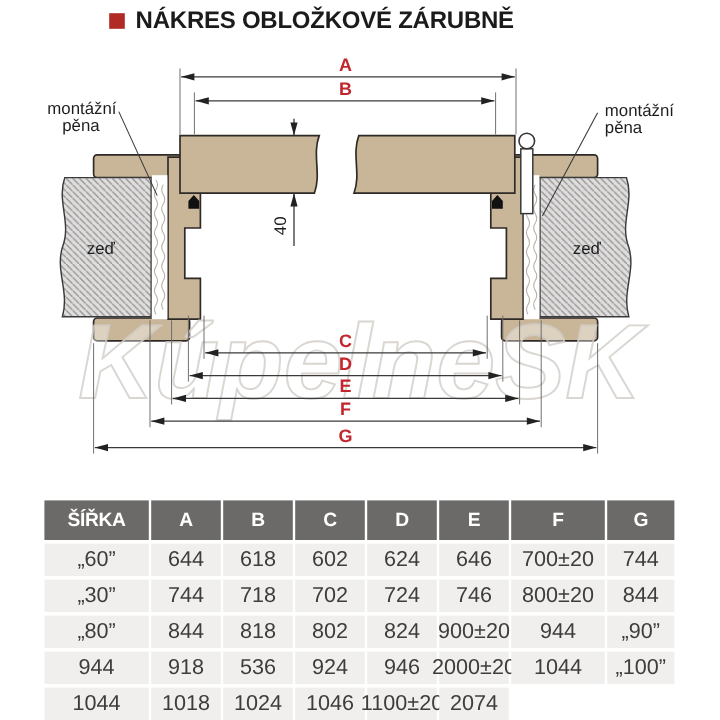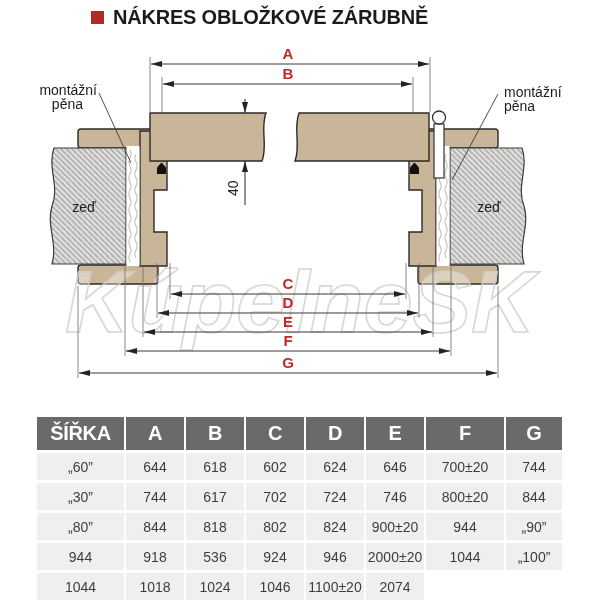--- a/index.html
+++ b/index.html
@@ -15,23 +15,23 @@
   .leader{stroke:#3a3a3a;stroke-width:0.9;fill:none;}
   .frame{fill:#c9b698;stroke:#2e2a26;stroke-width:1.4;}
   .wall{fill:url(#hatch);stroke:#3a3a3a;stroke-width:1.2;}
   .foam{fill:#ffffff;}
   .squig{fill:none;stroke:#b8b2a8;stroke-width:0.9;}
   .dimlabel{fill:#c1272d;font-weight:bold;font-size:15px;text-anchor:middle;}
   .anno{fill:#1d1d1d;font-size:14px;}
   .spec-table{position:absolute;left:37px;top:417px;display:grid;
               grid-template-columns:87px 58px 58px 58px 58px 58px 78px 56px;
               column-gap:2px;row-gap:3px;background:#ffffff;}
-  .th{background:#6b6a68;color:#ffffff;font-weight:bold;font-size:20px;height:33px;
+  .th{background:#6b6a68;color:#ffffff;font-weight:bold;font-size:16px;height:33px;
       display:flex;align-items:center;justify-content:center;letter-spacing:-0.3px;}
-  .td{background:#f1efed;color:#3d3d3d;font-size:14px;height:27px;
+  .td{background:#f1efed;color:#3d3d3d;font-size:18px;height:27px;
       display:flex;align-items:center;justify-content:center;}
 </style>
 </head>
 <body>
 
 <div class="stage">
 
   <svg class="diagram" width="600" height="412" viewBox="0 0 600 412">
     <defs>
       <pattern id="hatch" width="5.5" height="5.5" patternUnits="userSpaceOnUse">
@@ -161,21 +161,21 @@
     <div class="td">644</div>
     <div class="td">618</div>
     <div class="td">602</div>
     <div class="td">624</div>
     <div class="td">646</div>
     <div class="td">700±20</div>
     <div class="td">744</div>
 
     <div class="td">„30”</div>
     <div class="td">744</div>
-    <div class="td">617</div>
+    <div class="td">718</div>
     <div class="td">702</div>
     <div class="td">724</div>
     <div class="td">746</div>
     <div class="td">800±20</div>
     <div class="td">844</div>
 
     <div class="td">„80”</div>
     <div class="td">844</div>
     <div class="td">818</div>
     <div class="td">802</div>

